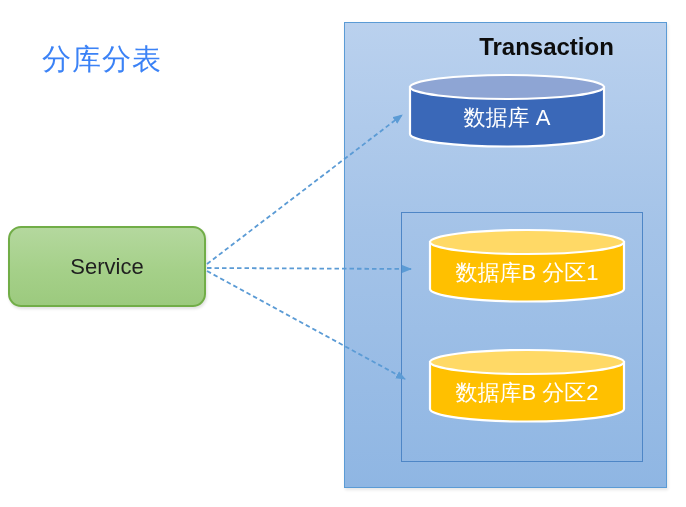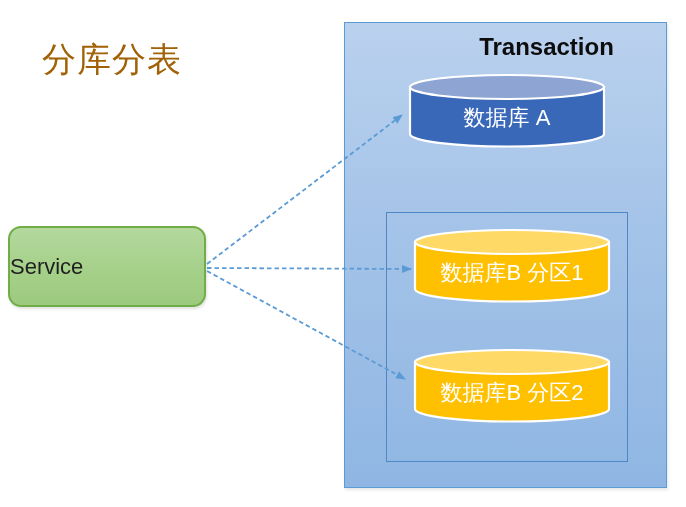--- a/index.html
+++ b/index.html
@@ -12,39 +12,40 @@
     position: relative;
     width: 686px;
     height: 507px;
     background: #ffffff;
     overflow: hidden;
   }
   .diagram-title {
     position: absolute;
     left: 42px;
     top: 44px;
-    font-size: 34px;
+    font-size: 29px;
     line-height: 30px;
-    color: #a16207;
+    color: #3b82f6;
     letter-spacing: 1px;
     white-space: nowrap;
   }
   .service-box {
     position: absolute;
     left: 8px;
     top: 226px;
     width: 198px;
     height: 81px;
     box-sizing: border-box;
     border: 2px solid #71ad47;
     border-radius: 13px;
     background: linear-gradient(180deg, #b4d89e 0%, #a5d089 55%, #9cca7e 100%);
     box-shadow: 1px 2px 3px rgba(0,0,0,0.12);
     display: flex;
     align-items: center;
+    justify-content: center;
   }
   .service-label {
     font-size: 22px;
     color: #1f1f1f;
   }
   .tx-box {
     position: absolute;
     left: 344px;
     top: 22px;
     width: 323px;
@@ -60,21 +61,21 @@
     top: 10px;
     width: 100%;
     text-align: center;
     font-size: 24px;
     font-weight: bold;
     color: #0d0d0d;
     margin-left: 41px;
   }
   .partition-box {
     position: absolute;
-    left: 41px;
+    left: 56px;
     top: 189px;
     width: 242px;
     height: 250px;
     box-sizing: border-box;
     border: 1.5px solid #4e86c6;
     background: transparent;
   }
   .cyl { position: absolute; }
   .cyl-a  { left: 62px; top: 50px; }
   .cyl-b1 { left: 25px; top: 15px; }

